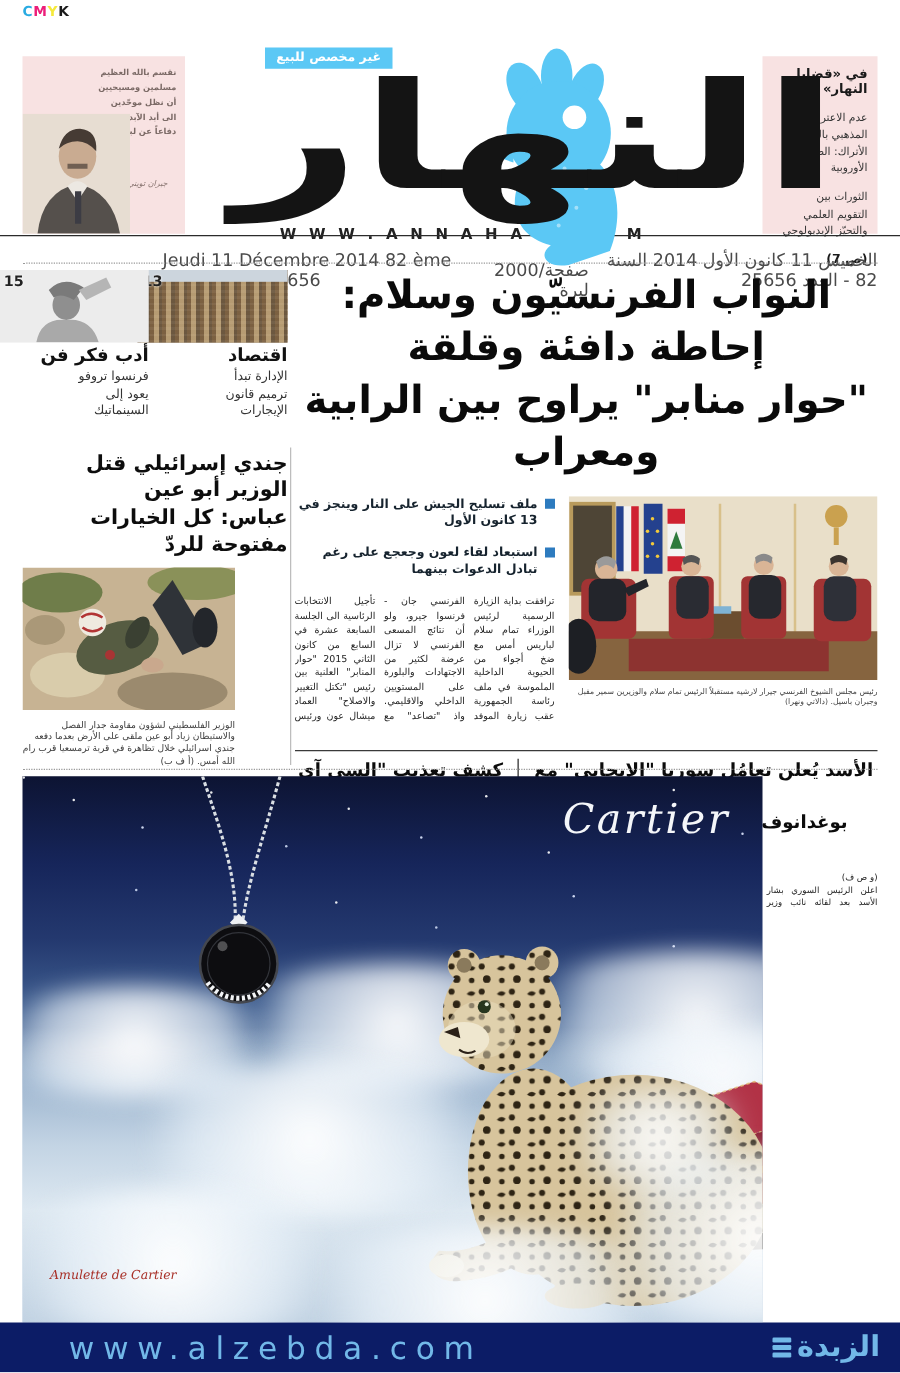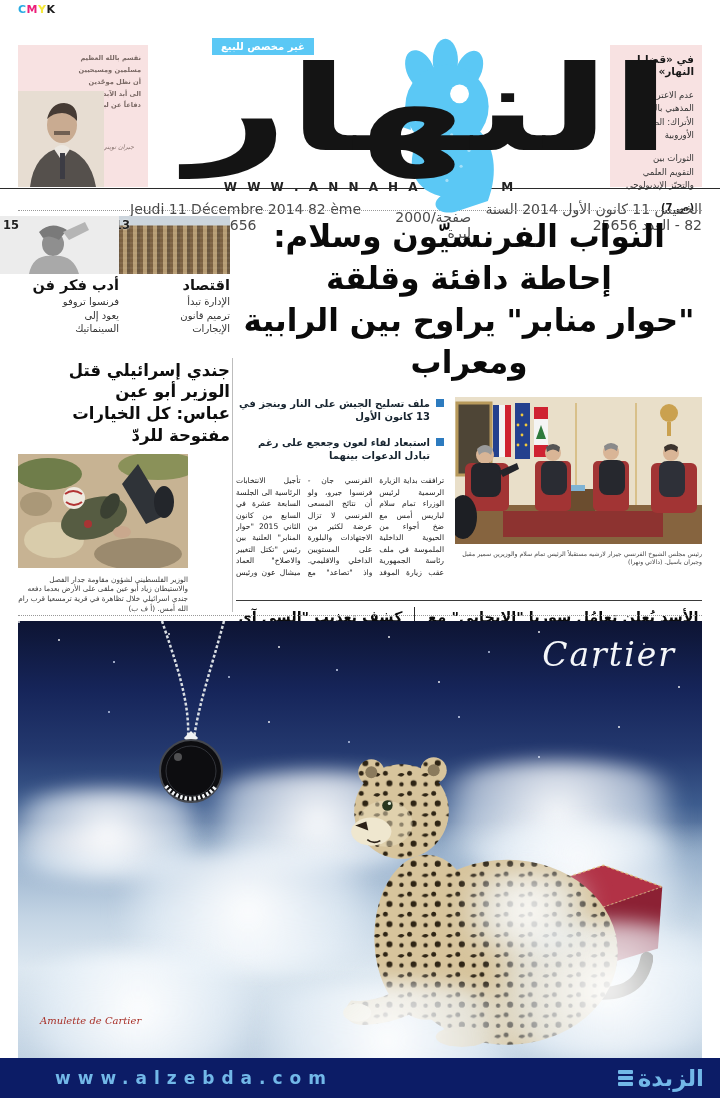--- a/index.html
+++ b/index.html
@@ -62,36 +62,36 @@
   .bullet .sq{flex:0 0 auto;width:8px;height:8px;background:#2d7bbf;margin-top:2px;}
   .lead-body{margin-top:6px;text-align:justify;font-size:7.6px;line-height:1.5;color:#222;column-count:3;column-gap:7px;height:113px;overflow:hidden;}
   .main-hr{border:none;border-top:1px solid #3a3a3a;margin:12px 0 0 0;}
   .band{display:flex;direction:rtl;margin-top:6px;}
   .story-assad{width:288px;padding-left:9px;border-left:1px solid #2b2b2b;box-sizing:border-box;}
   .story-cia{flex:1;padding-right:9px;}
   .band h3{margin:0;direction:rtl;text-align:center;font-size:14.5px;line-height:1.4;font-weight:bold;color:#0c0c0c;}
   .band .body{margin-top:8px;direction:rtl;text-align:justify;font-size:6.9px;line-height:1.45;color:#222;column-count:3;column-gap:6px;height:46px;overflow:hidden;}
 
   
-  .ad{position:absolute;left:18px;top:621px;width:684px;height:437px;overflow:hidden;background:linear-gradient(180deg,#0d1433 0%,#16255a 16%,#24396f 30%,#3d5c8e 42%,#7792b4 52%,#a9c0d6 62%,#c6d8e8 78%,#b7cbde 100%);}
+  .ad{position:absolute;left:18px;top:621px;width:592px;height:437px;overflow:hidden;background:linear-gradient(180deg,#0d1433 0%,#16255a 16%,#24396f 30%,#3d5c8e 42%,#7792b4 52%,#a9c0d6 62%,#c6d8e8 78%,#b7cbde 100%);}
   .stars{position:absolute;left:0;top:0;width:2px;height:2px;border-radius:50%;background:#fff;opacity:.9;
     box-shadow:40px 18px #fff,95px 40px #dfe8ff,150px 12px #fff,210px 55px #cdd9f2,260px 25px #fff,318px 48px #dfe8ff,370px 15px #fff,420px 60px #fff,470px 30px #cdd9f2,520px 10px #fff,575px 45px #dfe8ff,625px 22px #fff,660px 65px #fff,90px 90px #cdd9f2,250px 100px #fff,440px 95px #dfe8ff,600px 105px #fff,330px 120px #cdd9f2,180px 130px #fff,520px 135px #dfe8ff;}
   .cartier-word{position:absolute;top:14px;right:26px;color:#f4f6f9;font-family:"DejaVu Serif",serif;font-style:italic;font-size:33px;letter-spacing:2px;}
   .ad-lower{position:absolute;left:0;right:0;top:46%;bottom:0;background:linear-gradient(180deg,rgba(143,169,198,0) 0%,#9db5cf 18%,#c3d4e4 40%,#dde8f1 62%,#c2d3e3 100%);}
   .cl{position:absolute;border-radius:50%;filter:blur(9px);background:radial-gradient(circle,rgba(255,255,255,.96) 0%,rgba(235,243,250,.6) 52%,rgba(235,243,250,0) 74%);}
   .horizon{position:absolute;left:0;top:208px;width:150px;height:26px;filter:blur(8px);background:radial-gradient(ellipse,rgba(236,205,205,.55),rgba(236,205,205,0) 70%);}
   .necklace{position:absolute;left:110px;top:0;width:140px;height:205px;z-index:5;}
   .jewel-box{position:absolute;left:478px;top:228px;width:172px;height:130px;z-index:4;}
   .leopard{position:absolute;left:303px;top:128px;width:332px;height:302px;z-index:6;}
   .cl.front{z-index:7;}
   .product-name{position:absolute;left:22px;bottom:32px;z-index:8;color:#a83028;font-family:"DejaVu Serif",serif;font-style:italic;font-size:10px;}
 
   
   .bar{position:absolute;left:0;top:1058px;width:720px;height:40px;background:#0c1c66;display:flex;align-items:center;justify-content:space-between;padding:0 16px 0 55px;box-sizing:border-box;}
-  .bar-url{color:#72b8e8;font-size:17px;letter-spacing:7px;font-weight:700;}
+  .bar-url{color:#72b8e8;font-size:25px;letter-spacing:7px;font-weight:400;}
   .bar-brand{display:flex;align-items:center;gap:5px;justify-content:flex-end;}
   .bar-bars{display:flex;flex-direction:column;gap:2.5px;}
   .bar-bars i{display:block;width:15px;height:3.5px;background:#72b8e8;border-radius:1px;}
   .bar-brand-text{color:#72b8e8;font-size:23px;font-weight:bold;direction:rtl;}
 </style>
 </head>
 <body>
 
 <div class="page">
 

